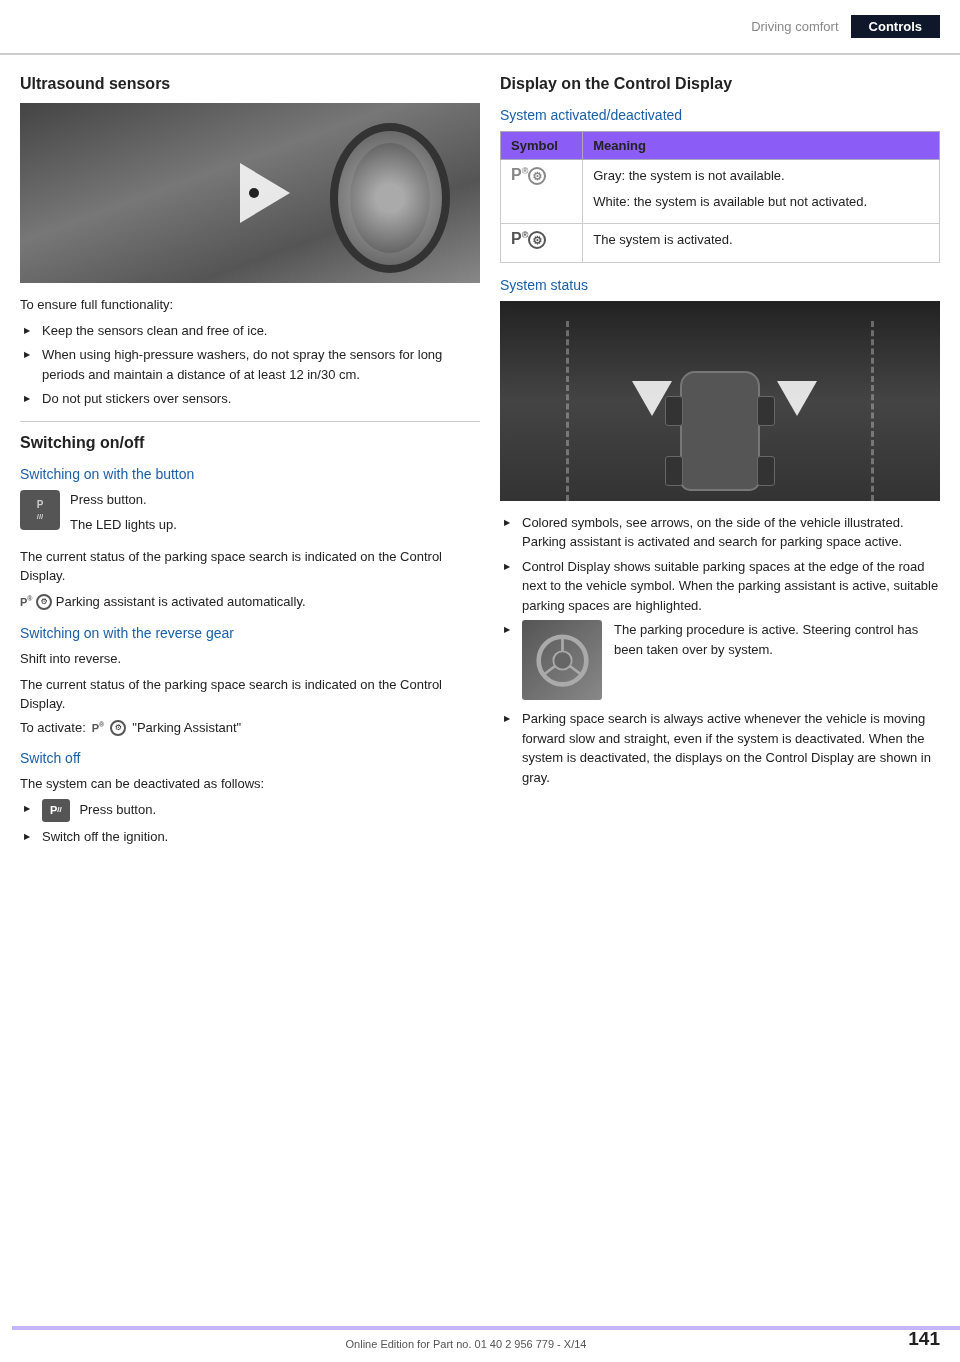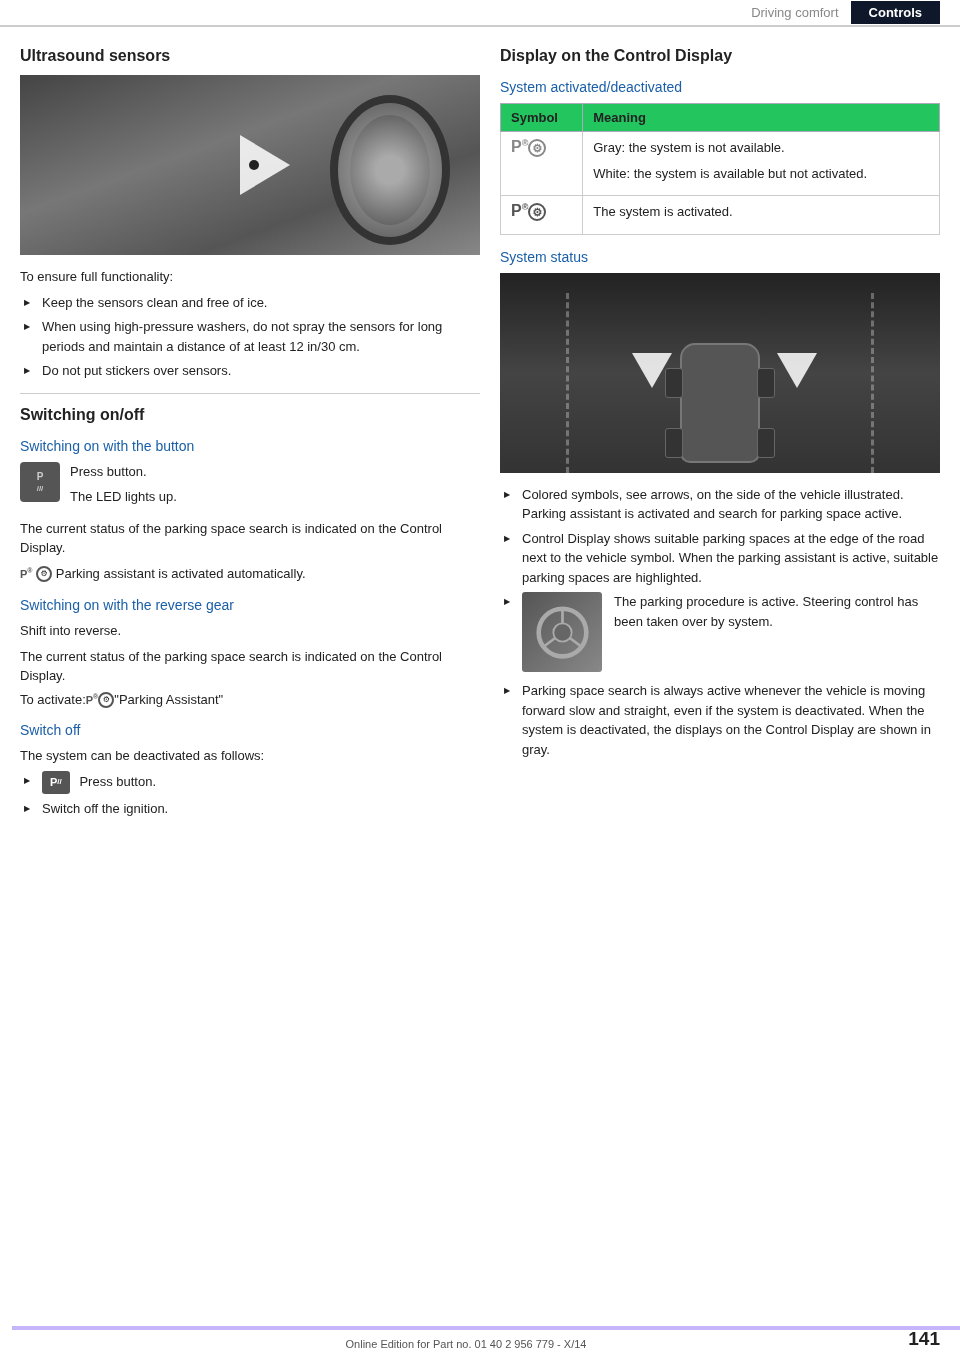--- a/index.html
+++ b/index.html
@@ -13,21 +13,21 @@
       position: relative;
     }
 
     
     .header {
       display: flex;
       justify-content: flex-end;
       align-items: center;
       border-bottom: 2px solid #ccc;
       padding: 6px 20px 6px 0;
-      height: 27px;
+      height: 55px;
     }
     .header-driving-comfort {
       color: #888;
       font-size: 13px;
       margin-right: 0;
       padding-right: 12px;
     }
     .header-controls {
       background: #0f172a;
       color: #fff;
@@ -133,21 +133,21 @@
     }
 
     
     .symbol-table {
       width: 100%;
       border-collapse: collapse;
       margin-bottom: 14px;
       font-size: 13px;
     }
     .symbol-table thead tr {
-      background: #22c55e;
+      background: #8b5cf6;
     }
     .symbol-table thead th {
       padding: 6px 10px;
       text-align: left;
       font-weight: bold;
       border: 1px solid #aab;
     }
     .symbol-table tbody tr {
       border-bottom: 1px solid #ccc;
     }
@@ -267,21 +267,21 @@
 
     .clearfix::after {
       content: "";
       display: table;
       clear: both;
     }
 
     .activate-line {
       display: flex;
       align-items: center;
-      gap: 0;
+      gap: 6px;
       font-size: 13px;
       margin-bottom: 6px;
     }
   </style>
 </head>
 <body>
 
 <div class="header">
   <span class="header-driving-comfort">Driving comfort</span>
   <span class="header-controls">Controls</span>

